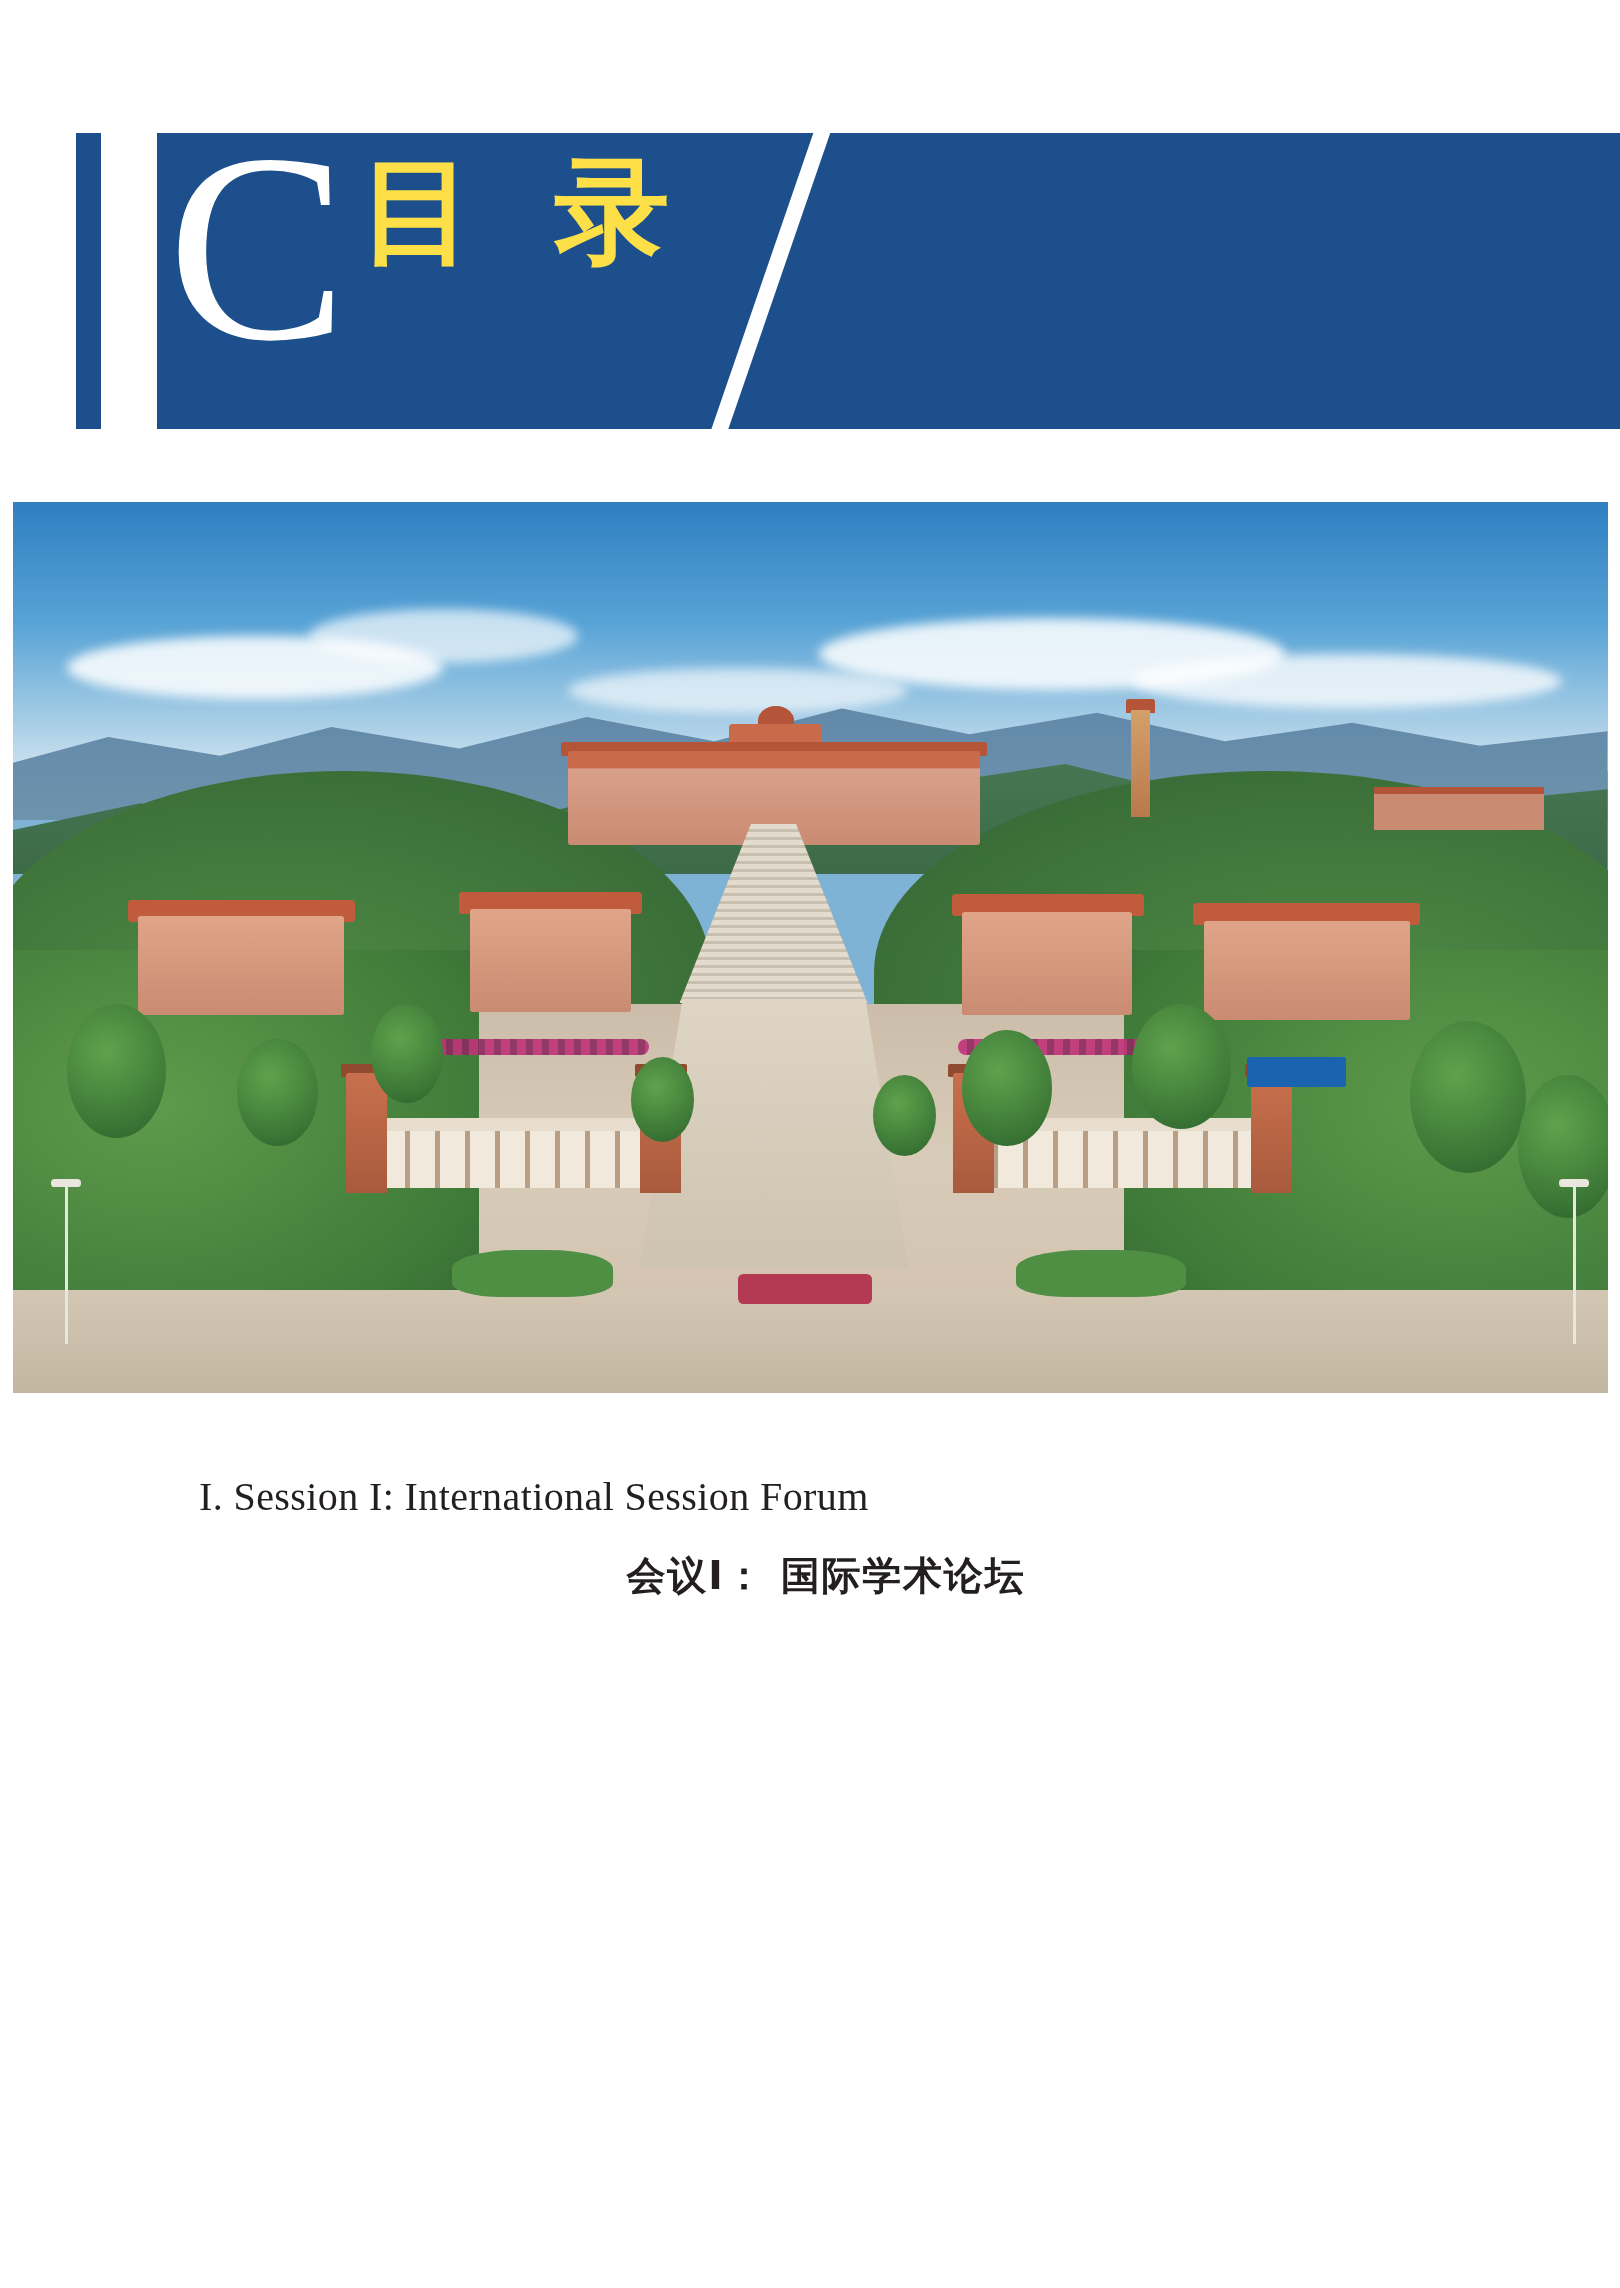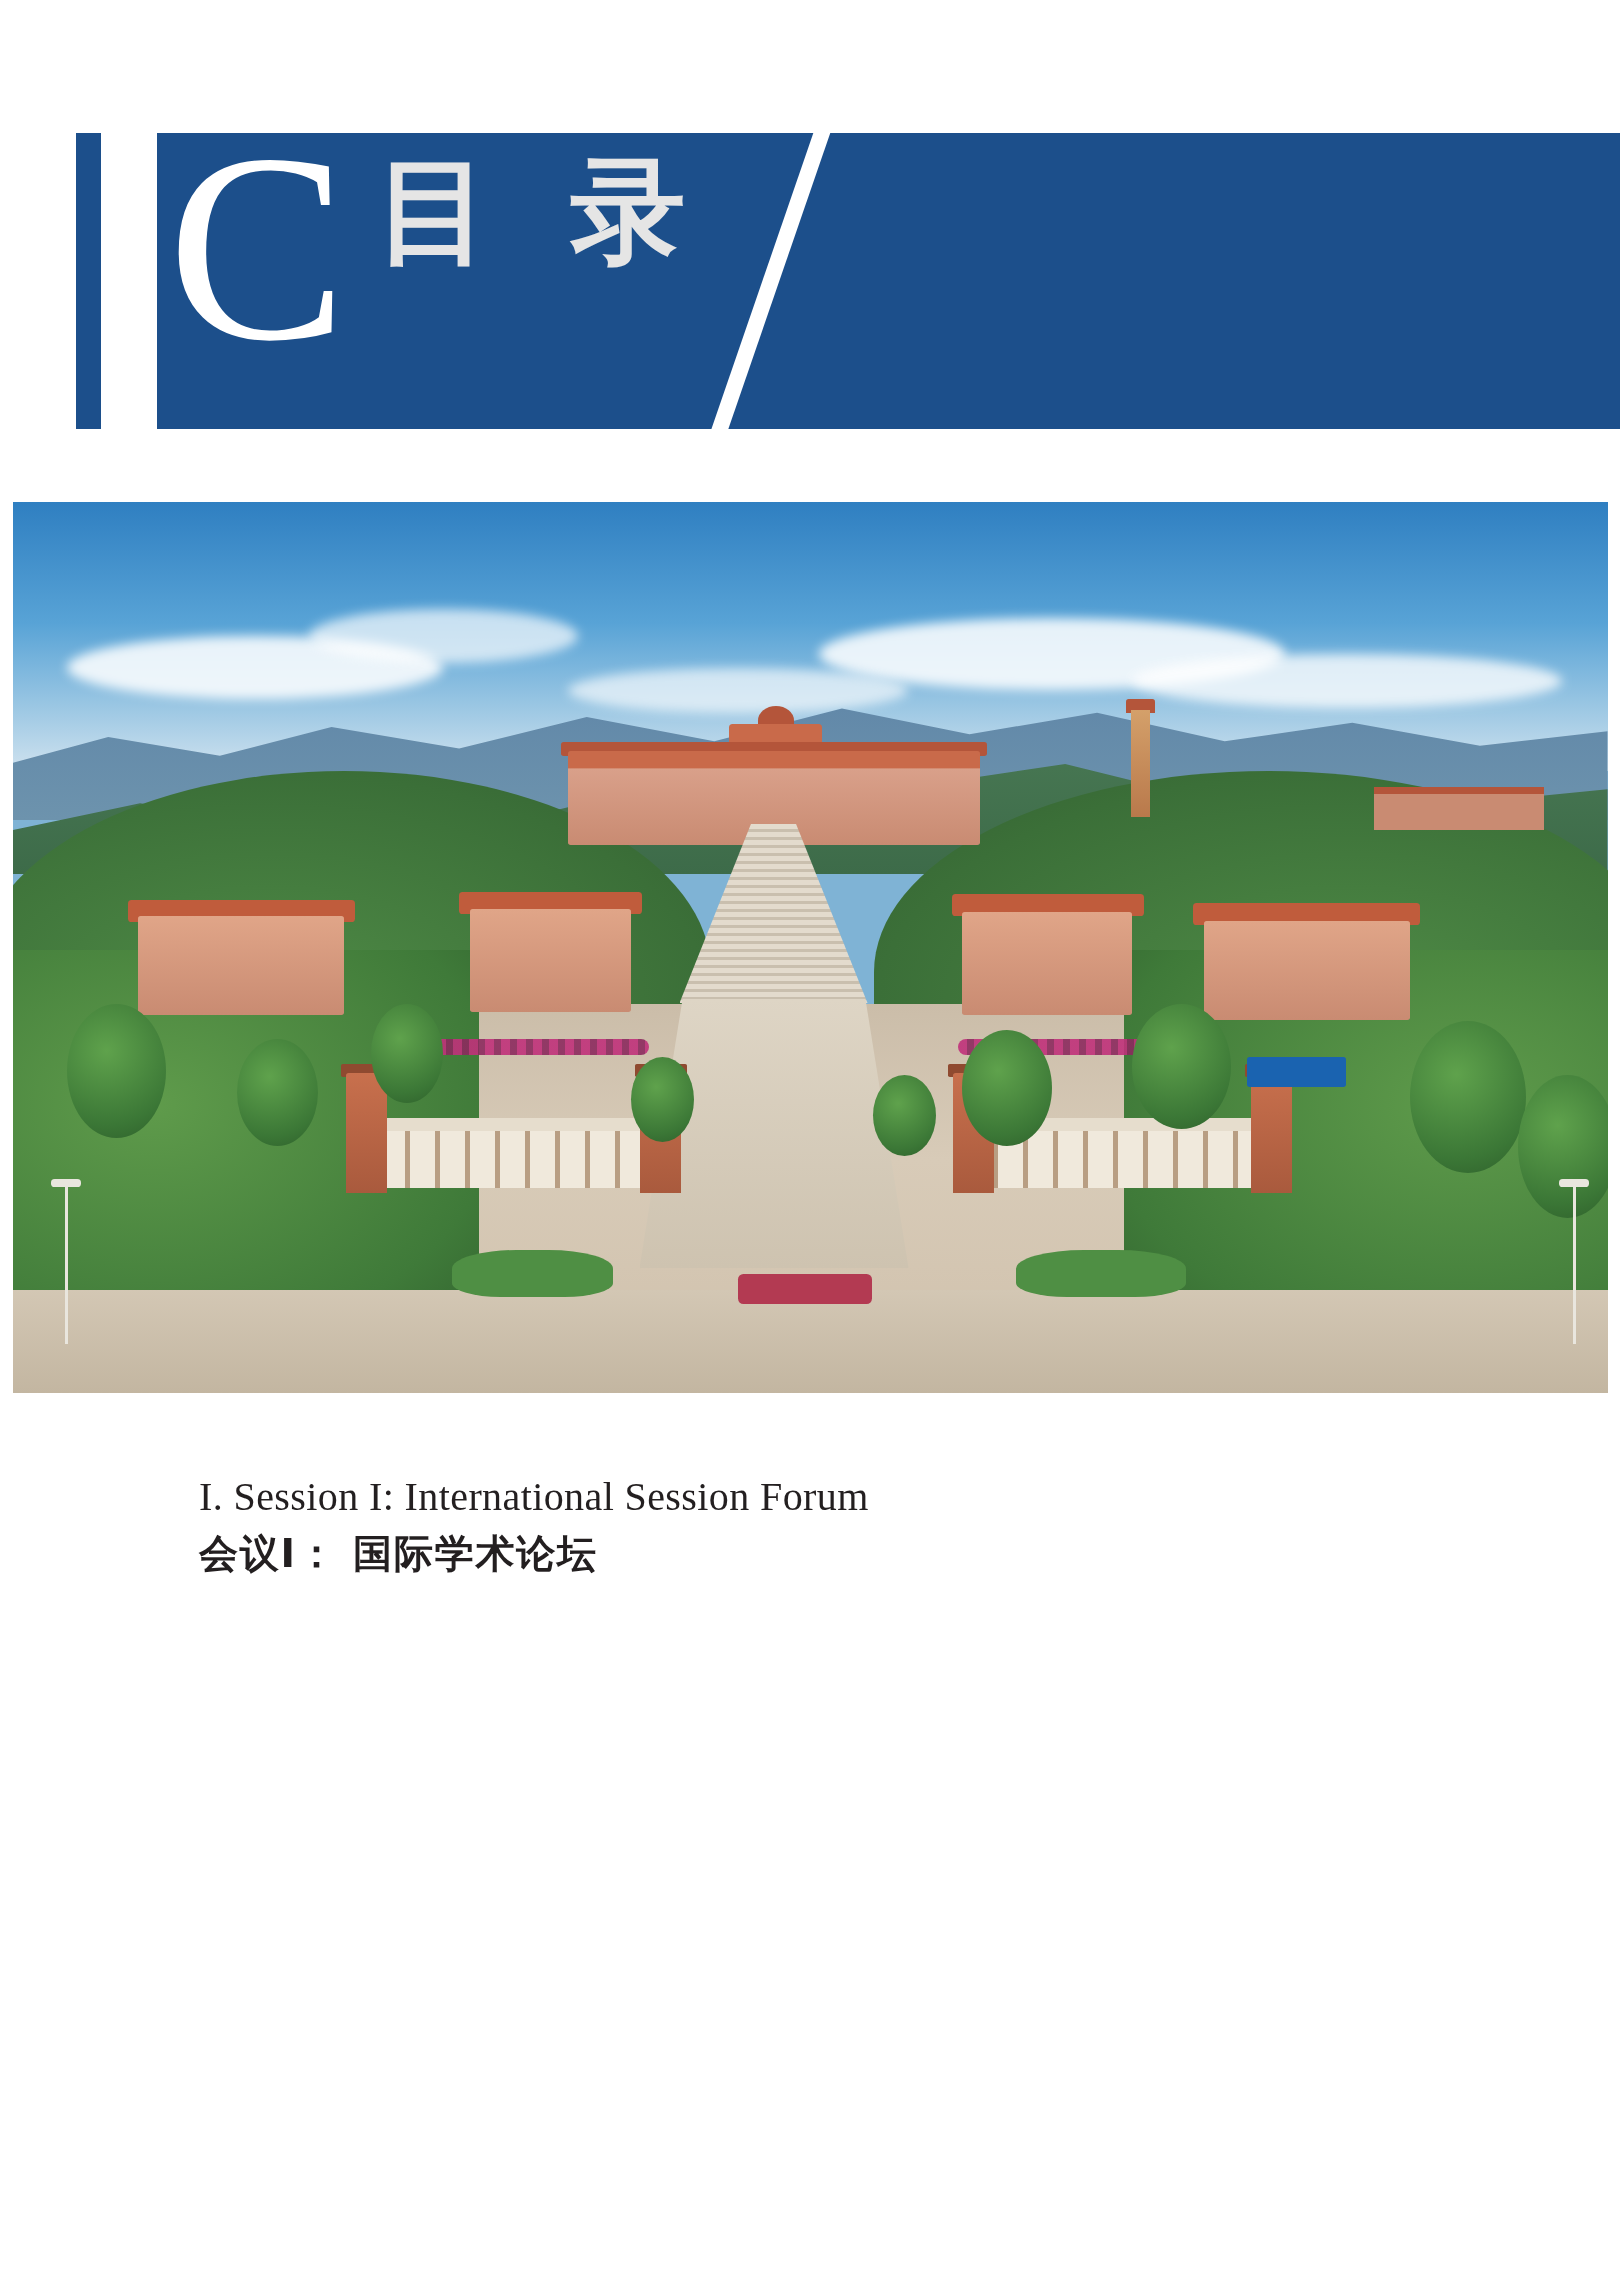--- a/index.html
+++ b/index.html
@@ -53,25 +53,25 @@
     top: -34px;
     font-size: 269px;
     line-height: 296px;
     color: #ffffff;
     font-family: "Liberation Serif", serif;
     font-weight: 400;
     letter-spacing: 0;
   }
   .cn-title {
     position: absolute;
-    left: 219px;
+    left: 203px;
     top: 10.7px;
     font-size: 115px;
     line-height: 134px;
-    color: #e5e5e5;
+    color: #fde047;
     font-family: "DejaVu Sans", sans-serif;
     font-weight: 700;
     letter-spacing: 19.7px;
   }
   .contents-word {
     position: absolute;
     left: 224px;
     top: 157px;
     font-size: 66px;
     line-height: 72px;
@@ -364,22 +364,23 @@
     line-height: 56px;
     color: #231f20;
     letter-spacing: 0.4px;
   }
   .toc-cn {
     font-family: "DejaVu Sans", sans-serif;
     font-weight: 700;
     font-size: 39px;
     line-height: 57px;
     color: #231f20;
-    margin-top: 0;
+    margin-top: 22px;
     letter-spacing: 1.8px;
+    text-align: center;
   }
 </style>
 </head>
 <body>
 
 <div class="header">
   <div class="header-band-left"></div>
   <div class="header-band-main">
     <div class="header-inner">
       <div class="big-c">C</div>

